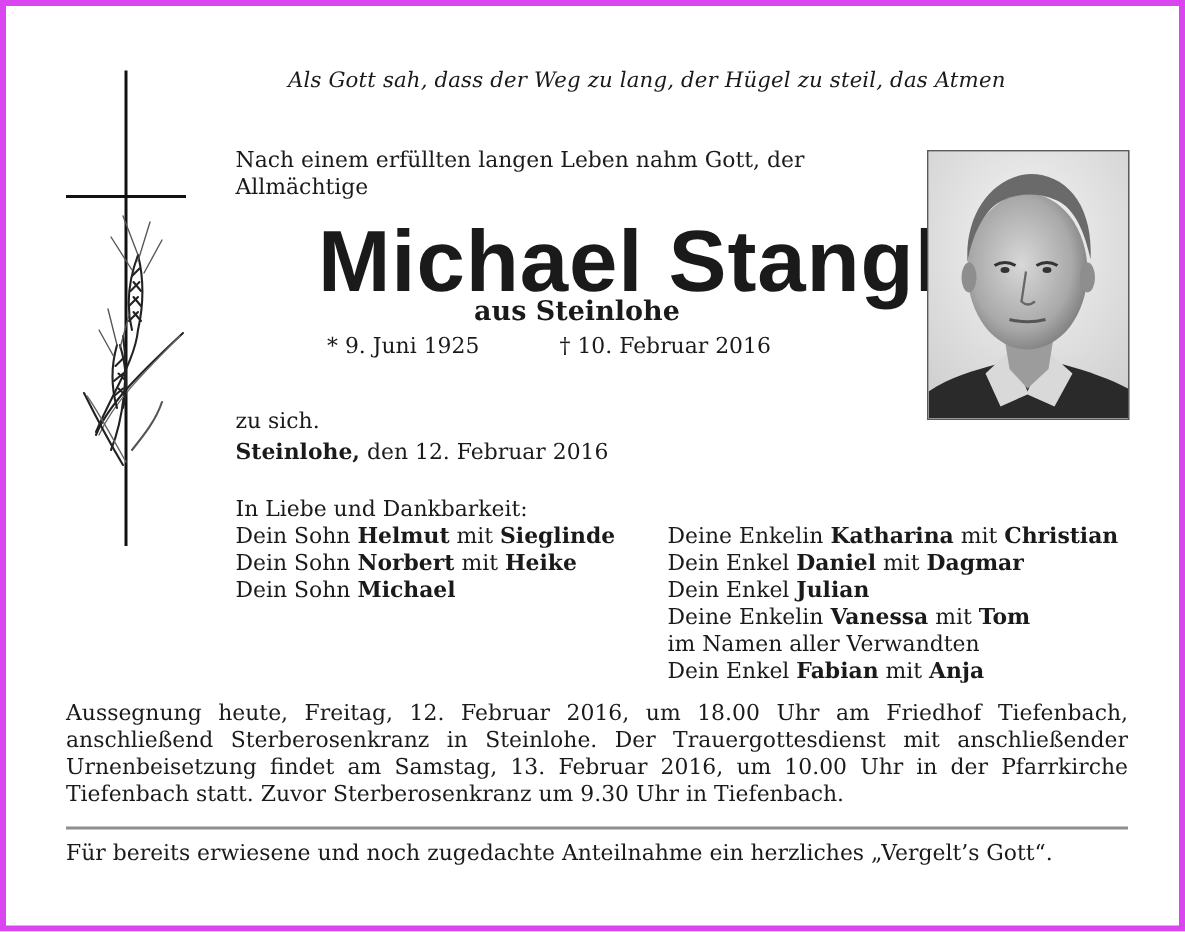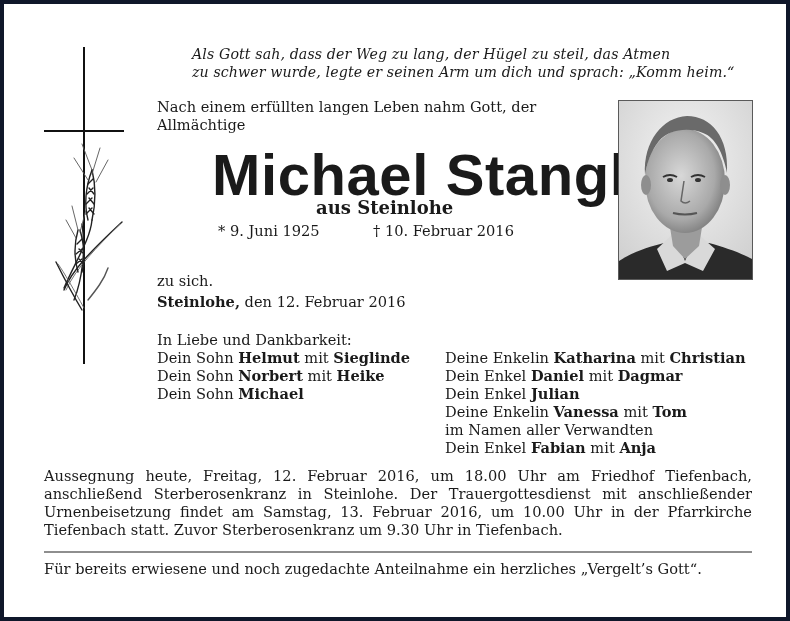--- a/index.html
+++ b/index.html
@@ -1,19 +1,19 @@
 <!DOCTYPE html>
 <html><head>
 <meta charset="utf-8">
 <style>
   html, body { margin: 0; padding: 0; background: #ffffff; }
   body { width: 790px; height: 621px; position: relative; overflow: hidden; }
   .frame {
     position: absolute; left: 0; top: 0; width: 790px; height: 621px;
-    box-sizing: border-box; border: 4px solid #0f172a; background: #ffffff;
+    box-sizing: border-box; border: 4px solid #d946ef; background: #ffffff;
   }
   .serif { font-family: "DejaVu Serif", "Liberation Serif", serif; color: #1a1a1a; }
   .abs { position: absolute; white-space: nowrap; }
   .motto { font-style: italic; font-size: 14.2px; line-height: 18px; letter-spacing: 0.1px; }
   .body-text { font-size: 14.6px; line-height: 18px; }
   .name { font-family: Liberation Sans, sans-serif; font-weight: bold; font-size: 58px; line-height: 50px; letter-spacing: 0.6px; color: #1a1a1a; }
   .origin { font-weight: bold; font-size: 18px; }
   b { font-weight: bold; }
   .list-line { font-size: 14.6px; line-height: 18px; }
   .para { position: absolute; left: 40px; width: 708px; font-size: 14.6px; line-height: 18px; text-align: justify; }
@@ -55,21 +55,20 @@
 
         <path d="M26 132 C22 118, 22 104, 26 90"></path>
         <path d="M30 132 C34 118, 32 104, 28 90"></path>
         <path d="M24 124 l6 -5 M24 114 l6 -5 M25 104 l5 -5 M32 124 l-5 -5 M32 114 l-5 -5"></path>
         <path d="M26 90 L20 66 M28 92 L34 70 M24 98 L14 80" stroke="#555" stroke-width="0.9"></path>
       </g>
     </svg>
   </div>
 
   <div class="abs serif motto" style="left:188px;top:41px;">Als Gott sah, dass der Weg zu lang, der Hügel zu steil, das Atmen</div>
-  <div class="abs serif motto" style="left:188px;top:59px;">zu schwer wurde, legte er seinen Arm um dich und sprach: „Komm heim.“</div>
 
   <div class="abs serif body-text" style="left:153px;top:94px;">Nach einem erfüllten langen Leben nahm Gott, der</div>
   <div class="abs serif body-text" style="left:153px;top:112px;">Allmächtige</div>
 
   <div class="abs name" style="left:208px;top:146px;">Michael Stangl</div>
   <div class="abs serif origin" style="left:312px;top:193px;">aus Steinlohe</div>
   <div class="abs serif body-text" style="left:214px;top:218px;">* 9. Juni 1925</div>
   <div class="abs serif body-text" style="left:369px;top:218px;">† 10. Februar 2016</div>
 
   <div class="abs serif body-text" style="left:153px;top:268px;">zu sich.</div>

